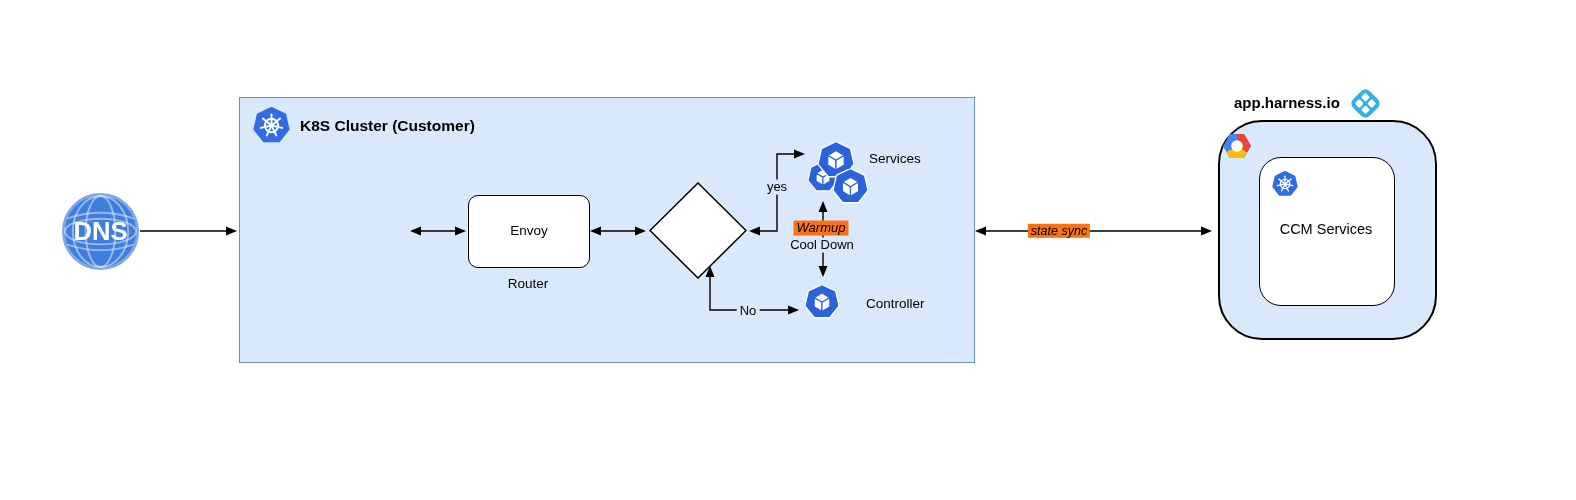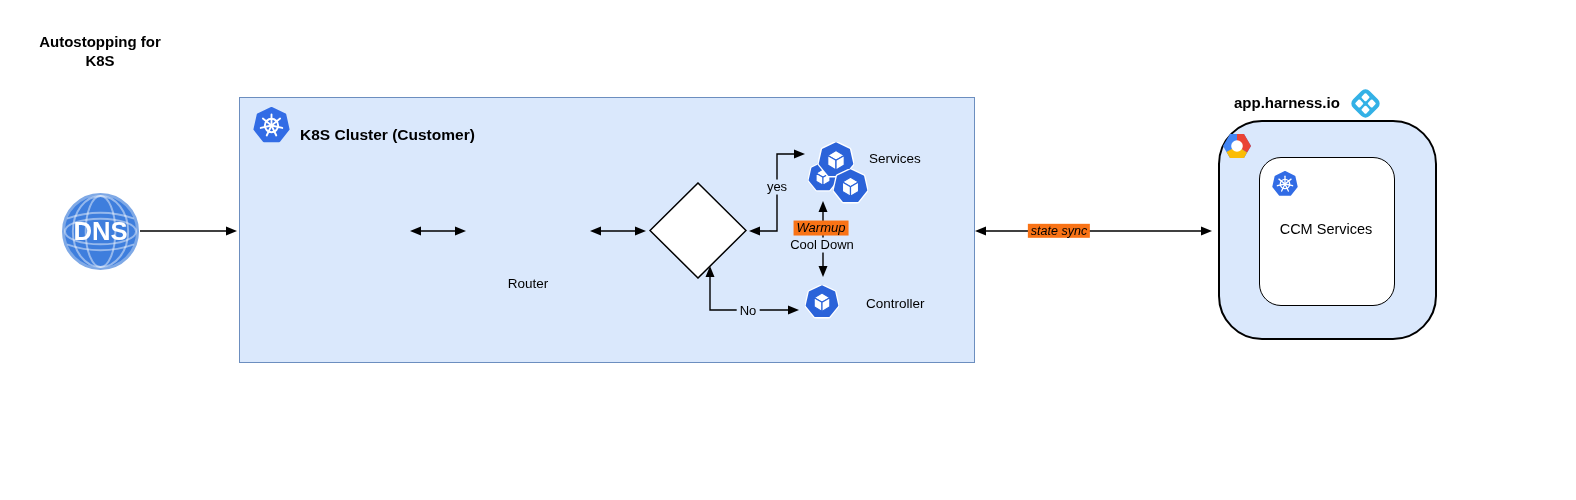--- a/index.html
+++ b/index.html
@@ -11,21 +11,21 @@
   .pre { white-space:pre-line; }
   .diagram-title {
     left:20px; top:33px; width:160px; text-align:center;
     font-weight:bold; font-size:15px; line-height:1.25;
   }
   .cluster-box {
     left:239px; top:97px; width:734px; height:264px;
     background:#dae8fc; border:1.5px solid #6c8ebf;
   }
   .cluster-header {
-    left:253px; top:107px; display:flex; align-items:flex-end; gap:10px;
+    left:253px; top:107px; display:flex; align-items:center; gap:10px;
   }
   .cluster-header .ttl { font-weight:bold; font-size:15.5px; }
   .node {
     background:#ffffff; border:1.7px solid #000; border-radius:10px;
     display:flex; align-items:center; justify-content:center;
     text-align:center; font-size:13.5px; line-height:1.25;
   }
   .ingress-node { left:288px; top:195px; width:120px; height:71px; }
   .envoy-node   { left:468px; top:195px; width:120px; height:71px; }
   .caption { font-size:13.5px; text-align:center; }
@@ -58,22 +58,20 @@
   .edges { position:absolute; left:0; top:0; pointer-events:none; }
   .edges line, .edges polyline { stroke:#000; stroke-width:1.4; fill:none; }
   .edges polygon { fill:#000; }
   svg text { font-family:"Liberation Sans", sans-serif; }
 </style>
 </head>
 <body>
 
 <div class="canvas">
 
-  <div class="abs diagram-title pre">Autostopping for
-K8S</div>
 
   <div class="abs cluster-box"></div>
 
   <div class="abs harness-box"></div>
 
   <svg class="edges" width="1576" height="500" viewBox="0 0 1576 500">
 
     <g>
       <line x1="140" y1="231" x2="227" y2="231"></line>
       <polygon points="237,231 226,226.5 226,235.5"></polygon>
@@ -142,20 +140,21 @@
       <ellipse cx="40" cy="40" rx="36" ry="13"></ellipse>
       <ellipse cx="40" cy="40" rx="15" ry="36"></ellipse>
       <ellipse cx="40" cy="40" rx="28" ry="36"></ellipse>
       <path d="M 6,27 Q 40,15 74,27"></path>
       <path d="M 6,53 Q 40,65 74,53"></path>
     </g>
     <text x="40" y="49" text-anchor="middle" font-size="26" font-weight="bold" fill="#ffffff">DNS</text>
   </svg>
 
 
+  <div class="abs node envoy-node">Envoy</div>
   <div class="abs caption router-caption">Router</div>
 
   <svg class="abs decision-wrap" width="98" height="97" viewBox="0 0 98 97">
     <polygon points="49,1 97,48.5 49,96 1,48.5" fill="#ffffff" stroke="#000" stroke-width="1.5"></polygon>
   </svg>
 
   <div class="abs" style="left:804px; top:141px; width:66px; height:64px;">
     <svg class="abs" style="left:4px; top:21px;" width="30" height="30" viewBox="0 0 26 26">
       <polygon points="13,1 22.4,5.5 24.7,15.7 18.2,23.8 7.8,23.8 1.3,15.7 3.6,5.5" fill="none" stroke="#fff" stroke-width="3.5" stroke-linejoin="round"></polygon>
       <polygon points="13,1 22.4,5.5 24.7,15.7 18.2,23.8 7.8,23.8 1.3,15.7 3.6,5.5" fill="#2b63d9" stroke="#2b63d9" stroke-width="1.5" stroke-linejoin="round"></polygon>

